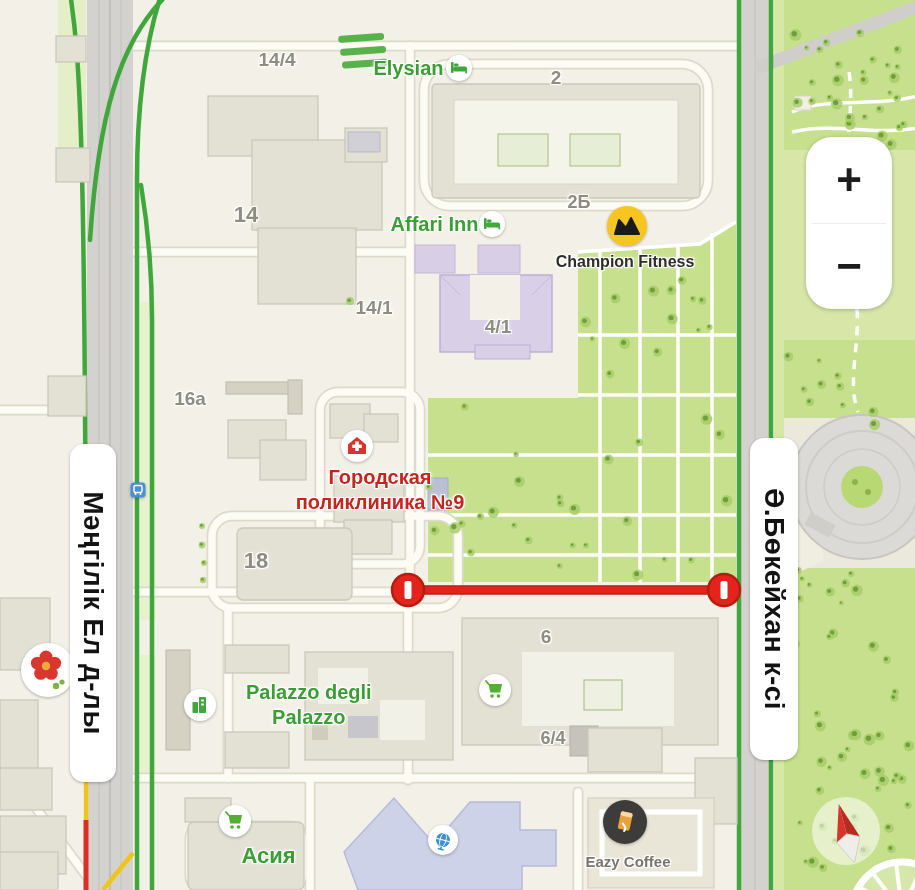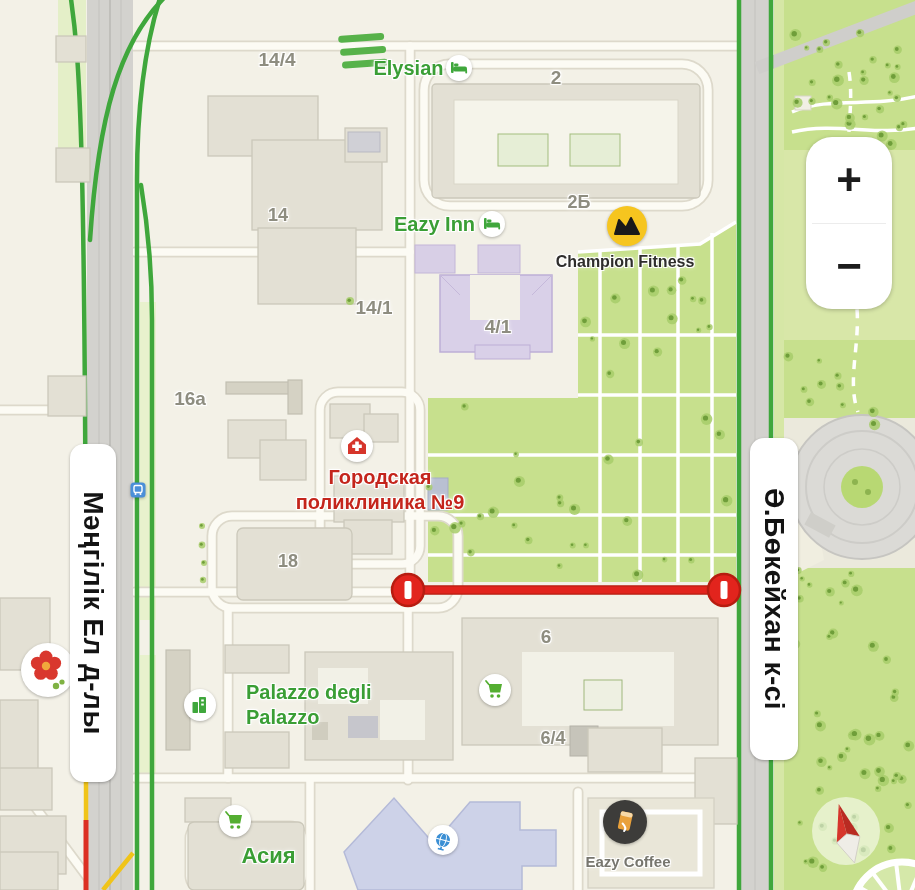--- a/index.html
+++ b/index.html
@@ -15,22 +15,22 @@
   .lbl{position:absolute;transform:translate(-50%,-50%);white-space:nowrap;z-index:2;
        font-weight:bold;
        text-shadow:-1px -1px 0 rgba(255,255,255,.92),1px -1px 0 rgba(255,255,255,.92),
                    -1px 1px 0 rgba(255,255,255,.92),1px 1px 0 rgba(255,255,255,.92),0 0 5px #fff;}
   .lbl-green{color:var(--poi_green,#3a9e35);font-size:20px;padding-left:21px;}
   .lbl-red{color:var(--poi_red,#c4251c);font-size:20px;text-align:center;line-height:25px;margin-left:25px;}
   .lbl-red span{display:block;}
   .lbl-dark{color:#2e2d2b;font-size:16px;}
   .lbl-muted{color:#77766e;font-size:15px;}
   .lbl-gray{color:var(--label_gray,#8e8d80);font-weight:600;}
-  .sz18{font-size:18px;} .sz19{font-size:19px;} .sz22{font-size:18px;margin-left:32px;}
-  .lbl-left{transform:translate(0,-50%);text-align:left;line-height:25px;}
+  .sz18{font-size:18px;} .sz19{font-size:19px;} .sz22{font-size:22px;}
+  .lbl-left{transform:translate(0,-50%);text-align:center;line-height:25px;}
   .lbl-left span{display:block;}
   .poi-icon{position:absolute;transform:translate(-50%,-50%);z-index:2;
             filter:drop-shadow(0 1px 1.5px rgba(0,0,0,.28));}
   .pill{position:absolute;background:#fff;border-radius:14px;z-index:2;
         box-shadow:0 1px 3px rgba(0,0,0,.3);display:flex;align-items:center;justify-content:center;}
   .pill span{transform:rotate(90deg);font-weight:bold;color:#131313;font-size:28px;
              letter-spacing:.5px;white-space:nowrap;}
   .zoomctl{position:absolute;left:806px;top:137px;width:86px;height:172px;background:#fff;
            border-radius:26px;box-shadow:0 1px 4px rgba(0,0,0,.25);z-index:3;
            display:flex;flex-direction:column;}
@@ -645,21 +645,21 @@
   <svg class="poi-icon" style="left:138px;top:490px" width="16" height="16" viewBox="0 0 16 16">
     <rect x="0.5" y="0.5" width="15" height="15" rx="3.5" fill="#4b8fd8"></rect>
     <rect x="4" y="3.5" width="8" height="7" rx="1.5" fill="none" stroke="#fff" stroke-width="1.4"></rect>
     <circle cx="5.5" cy="12" r="1" fill="#fff"></circle>
       <circle cx="10.5" cy="12" r="1" fill="#fff"></circle>
   </svg>
 
   <div class="lbl lbl-gray sz19" style="left:277px;top:60px">14/4</div>
   <div class="lbl lbl-green" style="left:398px;top:68px">Elysian</div>
   <div class="lbl lbl-gray sz19" style="left:556px;top:78px">2</div>
-  <div class="lbl lbl-green" style="left:424px;top:224px">Eazy Inn</div>
+  <div class="lbl lbl-green" style="left:424px;top:224px">Affari Inn</div>
   <div class="lbl lbl-gray sz18" style="left:579px;top:202px">2Б</div>
   <div class="lbl lbl-dark" style="left:625px;top:262px">Champion Fitness</div>
   <div class="lbl lbl-gray sz22" style="left:246px;top:215px">14</div>
   <div class="lbl lbl-gray sz19" style="left:374px;top:308px">14/1</div>
   <div class="lbl lbl-gray sz19" style="left:498px;top:327px">4/1</div>
   <div class="lbl lbl-gray sz19" style="left:190px;top:399px">16а</div>
   <div class="lbl lbl-red" style="left:355px;top:490px">
     <span>Городская</span>
     <span>поликлиника №9</span>
   </div>

